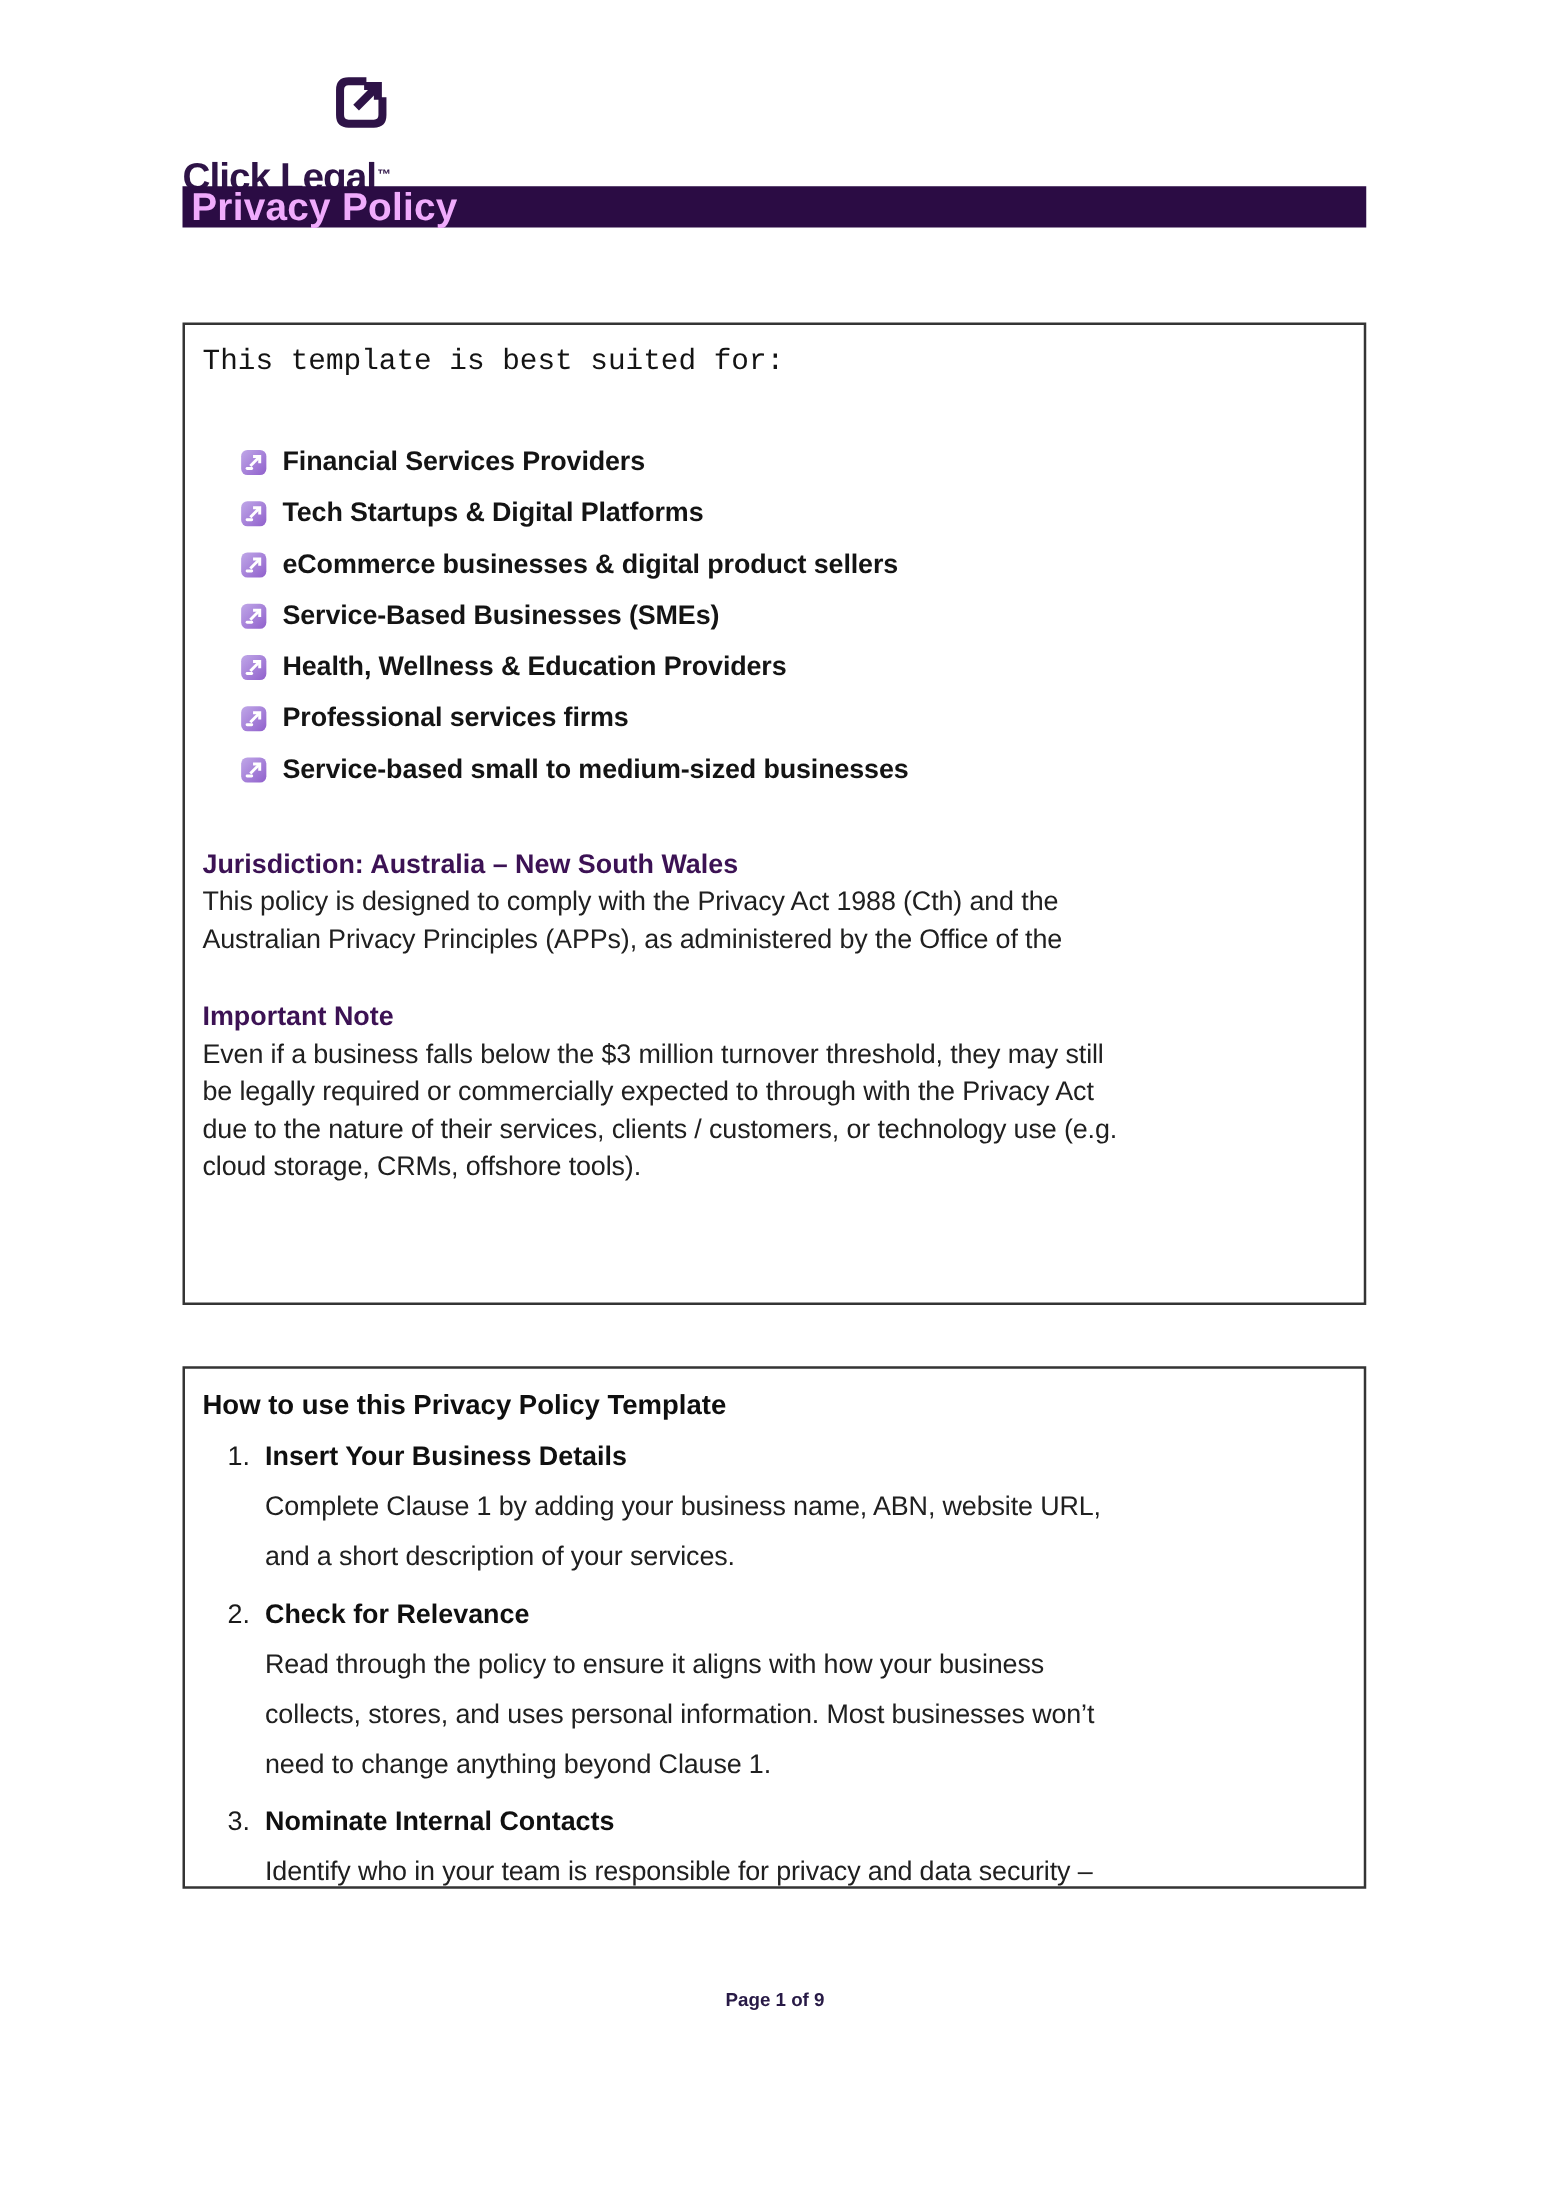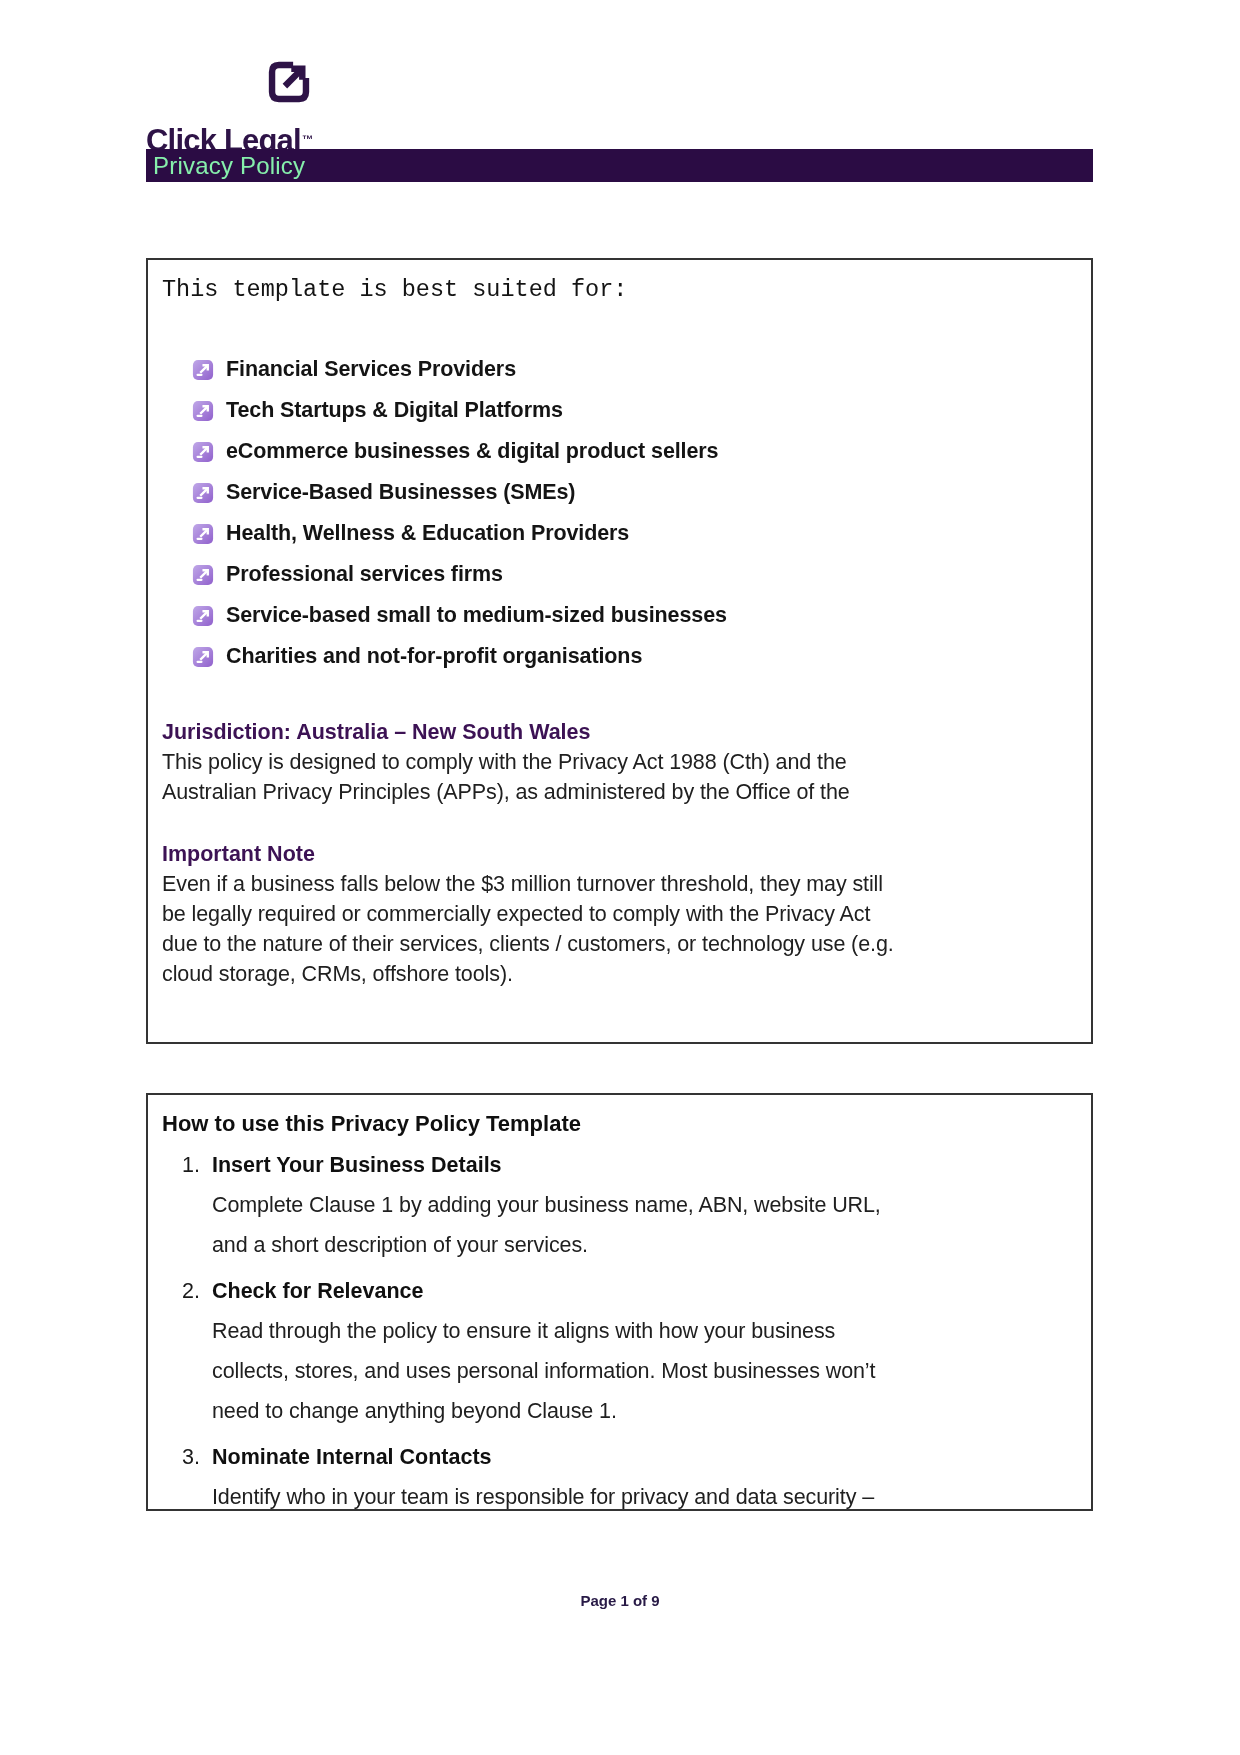--- a/index.html
+++ b/index.html
@@ -48,23 +48,23 @@
     top: 149px;
     width: 947px;
     height: 33px;
     background: #2b0c44;
     box-sizing: border-box;
     display: flex;
     align-items: center;
     padding-left: 7px;
   }
   .titlebar-text {
-    color: #86efac;
-    font-size: 24px;
-    font-weight: 400;
+    color: #f0abfc;
+    font-size: 31px;
+    font-weight: 700;
     letter-spacing: 0.2px;
     white-space: nowrap;
   }
 
   
   .doc-box {
     position: absolute;
     left: 146px;
     width: 947px;
     border: 2px solid #343434;
@@ -266,43 +266,32 @@
         <span>
             <svg class="bullet-svg" width="22" height="22" viewBox="0 0 24 24">
               <rect x="1" y="1" width="22" height="22" rx="5.5" fill="url(#bg1)"></rect>
               <path d="M 6.2 17.3 H 10.2" stroke="#fff" stroke-width="2.6" stroke-linecap="round"></path>
               <path d="M 9 15 L 16.6 7.4" stroke="#fff" stroke-width="2.6"></path>
               <path d="M 11.4 6.8 H 17.2 V 12.6" stroke="#fff" stroke-width="2.6" fill="none"></path>
             </svg>
           </span>
         <span class="audience-label">Service-based small to medium-sized businesses</span>
       </div>
-      <div class="audience-item">
-        <span>
-            <svg class="bullet-svg" width="22" height="22" viewBox="0 0 24 24">
-              <rect x="1" y="1" width="22" height="22" rx="5.5" fill="url(#bg1)"></rect>
-              <path d="M 6.2 17.3 H 10.2" stroke="#fff" stroke-width="2.6" stroke-linecap="round"></path>
-              <path d="M 9 15 L 16.6 7.4" stroke="#fff" stroke-width="2.6"></path>
-              <path d="M 11.4 6.8 H 17.2 V 12.6" stroke="#fff" stroke-width="2.6" fill="none"></path>
-            </svg>
-          </span>
-        <span class="audience-label">Charities and not-for-profit organisations</span>
-      </div>
     </div>
 
     <div class="purple-heading" id="jurisdiction-heading">Jurisdiction: Australia – New South Wales</div>
     <div class="para">
       <div class="para-line">This policy is designed to comply with the Privacy Act 1988 (Cth) and the</div>
       <div class="para-line">Australian Privacy Principles (APPs), as administered by the Office of the</div>
     </div>
 
     <div class="purple-heading" id="note-heading">Important Note</div>
     <div class="para">
       <div class="para-line">Even if a business falls below the $3 million turnover threshold, they may still</div>
-      <div class="para-line">be legally required or commercially expected to comply with the Privacy Act</div>
+      <div class="para-line">be legally required or commercially expected to through with the Privacy Act</div>
       <div class="para-line">due to the nature of their services, clients / customers, or technology use (e.g.</div>
       <div class="para-line">cloud storage, CRMs, offshore tools).</div>
     </div>
   </div>
 
   <div class="doc-box" id="howto-box">
     <div class="howto-heading">How to use this Privacy Policy Template</div>
 
     <div>
       <div class="step-title-row">

